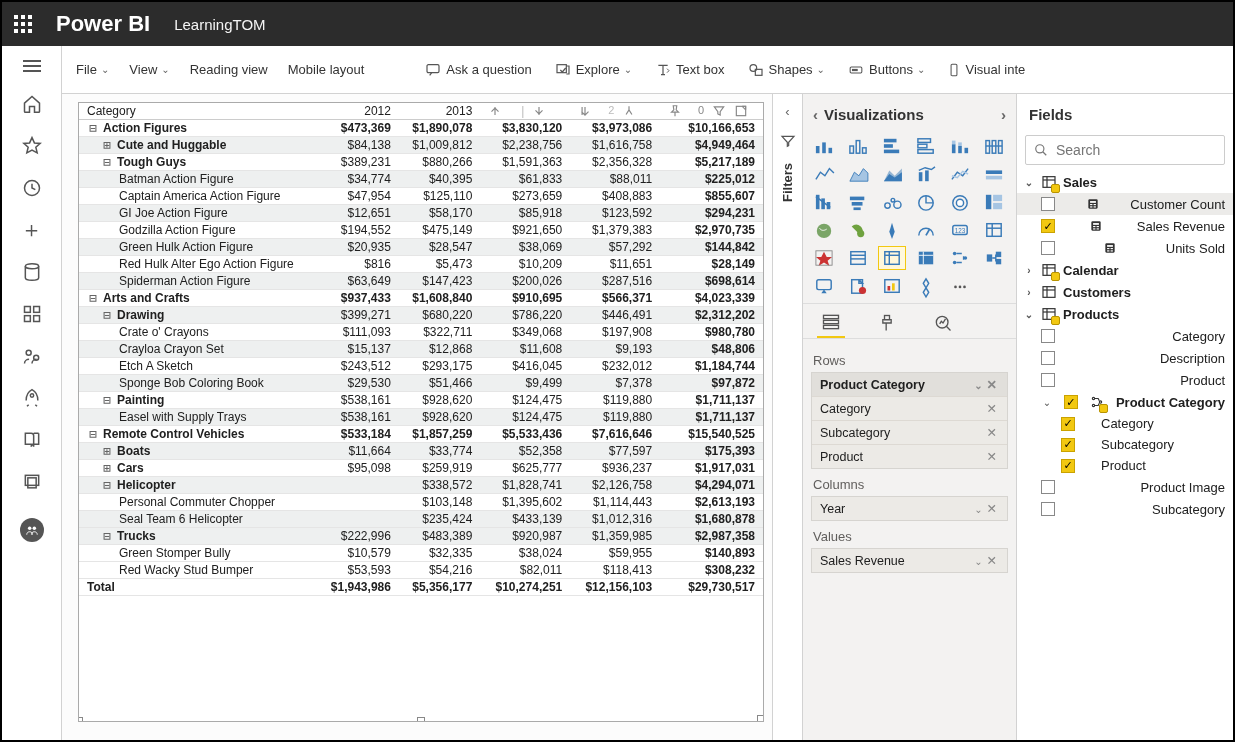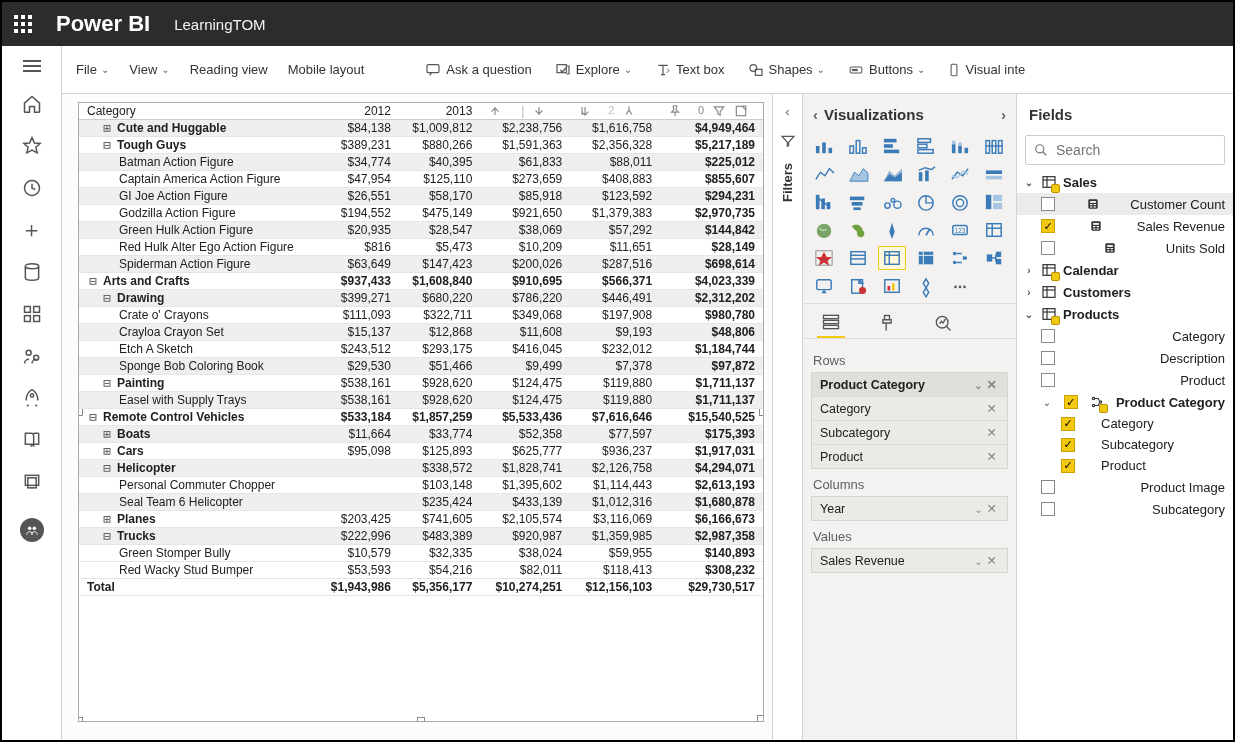--- a/index.html
+++ b/index.html
@@ -332,20 +332,28 @@
                         </svg>
                   <svg viewBox="0 0 24 24" stroke="#888" fill="none" stroke-width="2">
                           <rect x="4" y="4" width="16" height="16"></rect>
                           <path d="M14 4l6 0 0 6M14 4l6 6" stroke-width="1.8"></path>
                         </svg>
                 </span>
                     </th>
               </tr>
             </thead>
             <tbody id="matrix-body">
+                  <tr class="lvl0">
+                    <td class="lab"><span class="exp">⊟</span><span>Action Figures</span></td>
+                    <td class="num">$473,369</td>
+                    <td class="num">$1,890,078</td>
+                    <td class="num">$3,830,120</td>
+                    <td class="num">$3,973,086</td>
+                    <td class="num t" style="font-weight: 700;">$10,166,653</td>
+                  </tr>
                   <tr class="lvl1 alt">
                     <td class="lab"><span class="exp">⊞</span><span>Cute and Huggable</span></td>
                     <td class="num">$84,138</td>
                     <td class="num">$1,009,812</td>
                     <td class="num">$2,238,756</td>
                     <td class="num">$1,616,758</td>
                     <td class="num t" style="font-weight: 700;">$4,949,464</td>
                   </tr>
                   <tr class="lvl1">
                     <td class="lab"><span class="exp">⊟</span><span>Tough Guys</span></td>
@@ -366,21 +374,21 @@
                   <tr class="lvl2">
                     <td class="lab"><span>Captain America Action Figure</span></td>
                     <td class="num">$47,954</td>
                     <td class="num">$125,110</td>
                     <td class="num">$273,659</td>
                     <td class="num">$408,883</td>
                     <td class="num t" style="font-weight: 700;">$855,607</td>
                   </tr>
                   <tr class="lvl2 alt">
                     <td class="lab"><span>GI Joe Action Figure</span></td>
-                    <td class="num">$26,551</td>
+                    <td class="num">$12,651</td>
                     <td class="num">$58,170</td>
                     <td class="num">$85,918</td>
                     <td class="num">$123,592</td>
                     <td class="num t" style="font-weight: 700;">$294,231</td>
                   </tr>
                   <tr class="lvl2">
                     <td class="lab"><span>Godzilla Action Figure</span></td>
                     <td class="num">$194,552</td>
                     <td class="num">$475,149</td>
                     <td class="num">$921,650</td>
@@ -487,21 +495,21 @@
                     <td class="lab"><span class="exp">⊞</span><span>Boats</span></td>
                     <td class="num">$11,664</td>
                     <td class="num">$33,774</td>
                     <td class="num">$52,358</td>
                     <td class="num">$77,597</td>
                     <td class="num t" style="font-weight: 700;">$175,393</td>
                   </tr>
                   <tr class="lvl1">
                     <td class="lab"><span class="exp">⊞</span><span>Cars</span></td>
                     <td class="num">$95,098</td>
-                    <td class="num">$125,893</td>
+                    <td class="num">$259,919</td>
                     <td class="num">$625,777</td>
                     <td class="num">$936,237</td>
                     <td class="num t" style="font-weight: 700;">$1,917,031</td>
                   </tr>
                   <tr class="lvl1 alt">
                     <td class="lab"><span class="exp">⊟</span><span>Helicopter</span></td>
                     <td class="num"></td>
                     <td class="num">$338,572</td>
                     <td class="num">$1,828,741</td>
                     <td class="num">$2,126,758</td>
@@ -515,28 +523,20 @@
                     <td class="num">$1,114,443</td>
                     <td class="num t" style="font-weight: 700;">$2,613,193</td>
                   </tr>
                   <tr class="lvl2 alt">
                     <td class="lab"><span>Seal Team 6 Helicopter</span></td>
                     <td class="num"></td>
                     <td class="num">$235,424</td>
                     <td class="num">$433,139</td>
                     <td class="num">$1,012,316</td>
                     <td class="num t" style="font-weight: 700;">$1,680,878</td>
-                  </tr>
-                  <tr class="lvl1">
-                    <td class="lab"><span class="exp">⊞</span><span>Planes</span></td>
-                    <td class="num">$203,425</td>
-                    <td class="num">$741,605</td>
-                    <td class="num">$2,105,574</td>
-                    <td class="num">$3,116,069</td>
-                    <td class="num t" style="font-weight: 700;">$6,166,673</td>
                   </tr>
                   <tr class="lvl1 alt">
                     <td class="lab"><span class="exp">⊟</span><span>Trucks</span></td>
                     <td class="num">$222,996</td>
                     <td class="num">$483,389</td>
                     <td class="num">$920,987</td>
                     <td class="num">$1,359,985</td>
                     <td class="num t" style="font-weight: 700;">$2,987,358</td>
                   </tr>
                   <tr class="lvl2">

